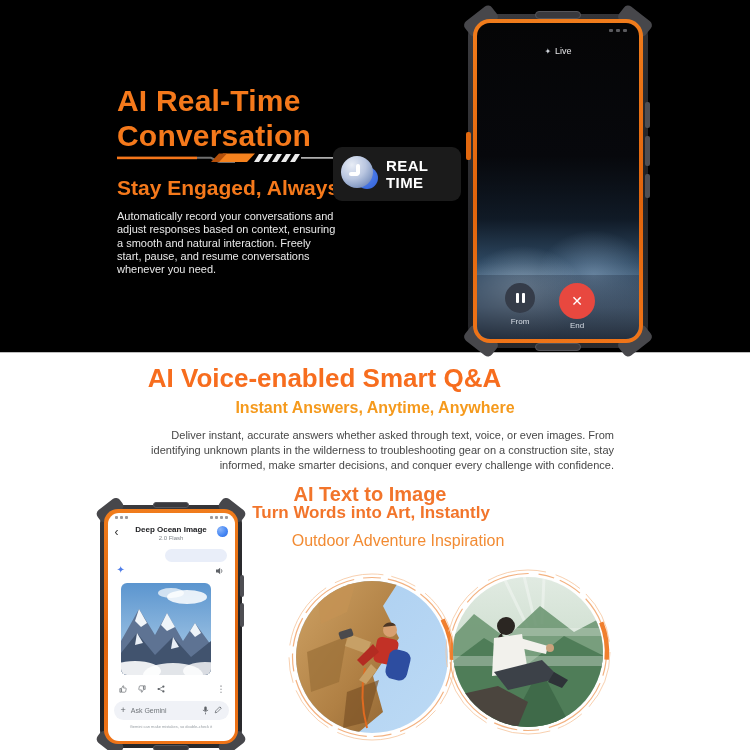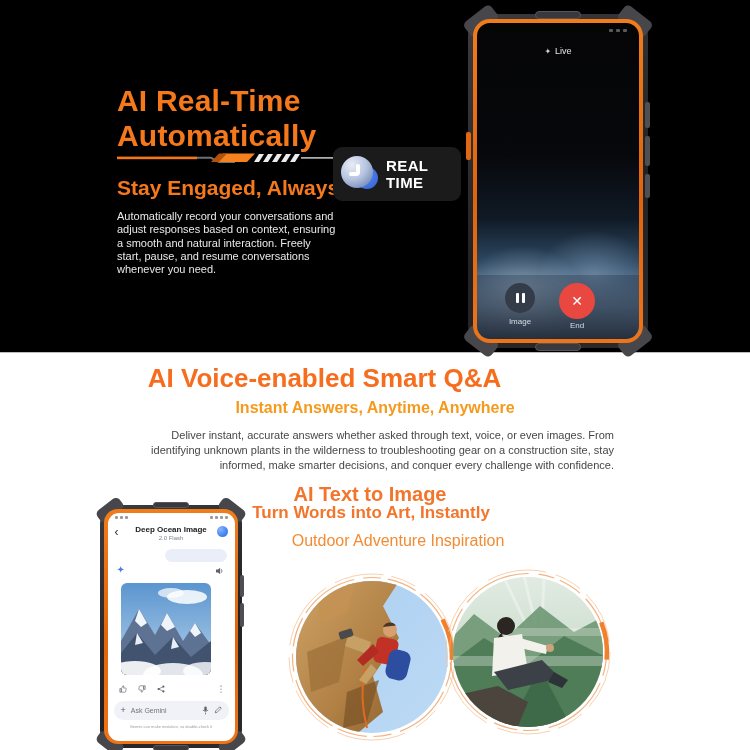--- a/index.html
+++ b/index.html
@@ -98,21 +98,21 @@
 
   .icon-svg { display:block; }
 </style>
 </head>
 <body>
 
 <div id="canvas">
 
   <section class="hero">
 
-    <h1 class="hero-title">AI Real-Time Automatically</h1>
+    <h1 class="hero-title">AI Real-Time Conversation</h1>
 
     <svg class="hero-divider" width="230" height="16" viewBox="0 0 230 16">
       <rect x="2" y="6.6" width="80" height="2.6" fill="#f5761b"></rect>
       <polyline points="82,7.8 96,7.8 104,12 120,12" stroke="#6f6f6f" stroke-width="2" fill="none"></polyline>
       <polygon points="108,3.5 140,3.5 132,12 100,12" fill="#f5821e"></polygon>
       <polygon points="104,3.5 112,3.5 104,12 96,12" fill="#b5500a"></polygon>
       <polygon points="144,4 149,4 144,12 139,12" fill="#ececec"></polygon>
       <polygon points="153,4 158,4 153,12 148,12" fill="#ececec"></polygon>
       <polygon points="162,4 167,4 162,12 157,12" fill="#ececec"></polygon>
       <polygon points="171,4 176,4 171,12 166,12" fill="#ececec"></polygon>
@@ -155,21 +155,21 @@
           <div class="live-row">
             <span class="spark">✦</span>
             <span>Live</span>
           </div>
           <div class="call-bar">
             <div class="call-group">
               <div class="hold-btn">
                   <i></i>
                   <i></i>
                 </div>
-              <span class="call-label">Image</span>
+              <span class="call-label">From</span>
             </div>
             <div class="call-group end">
               <div class="end-btn">
                 <span>✕</span>
               </div>
               <span class="call-label">End</span>
             </div>
           </div>
         </div>
       </div>

